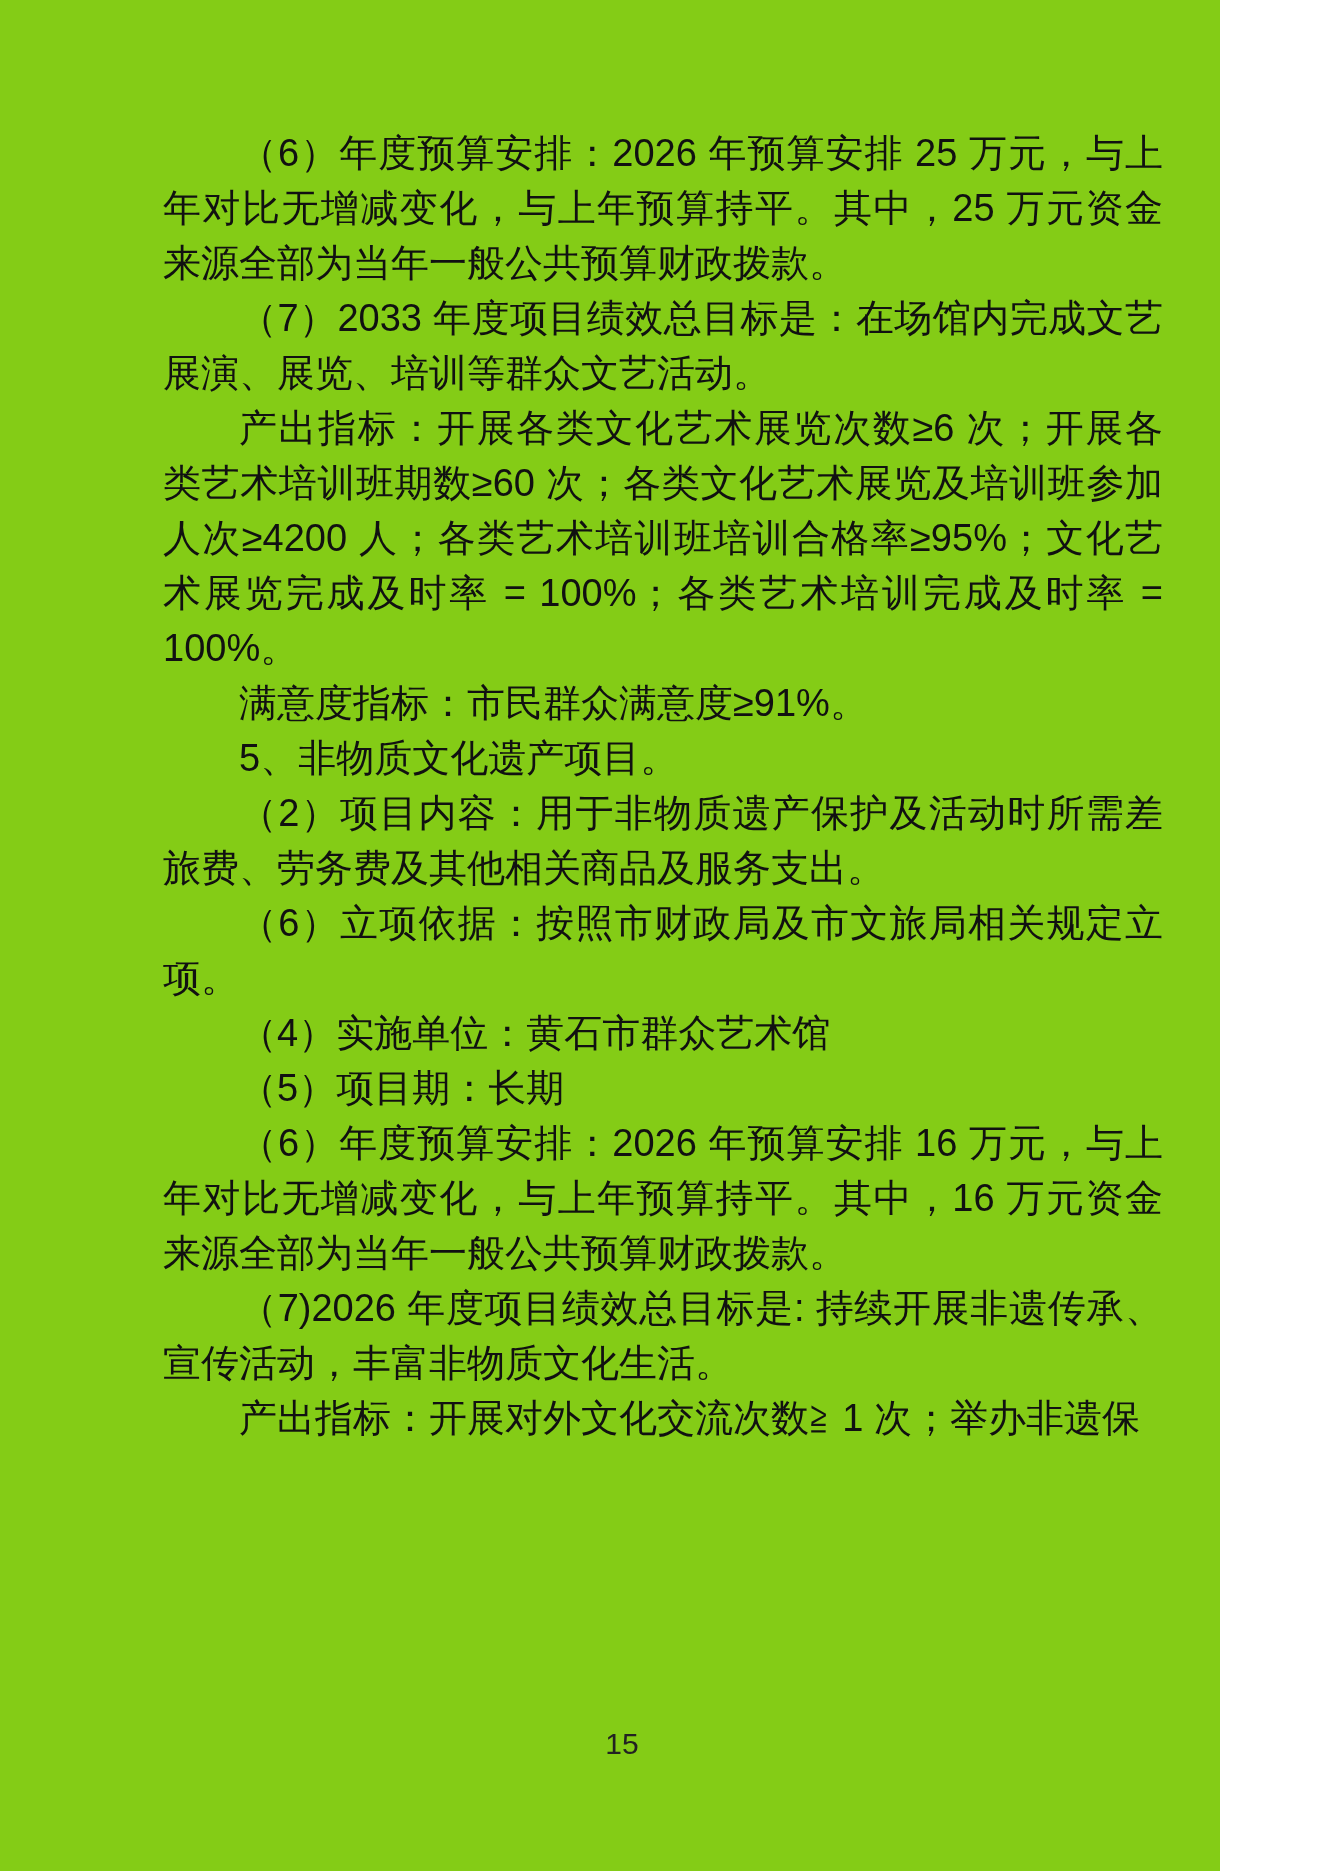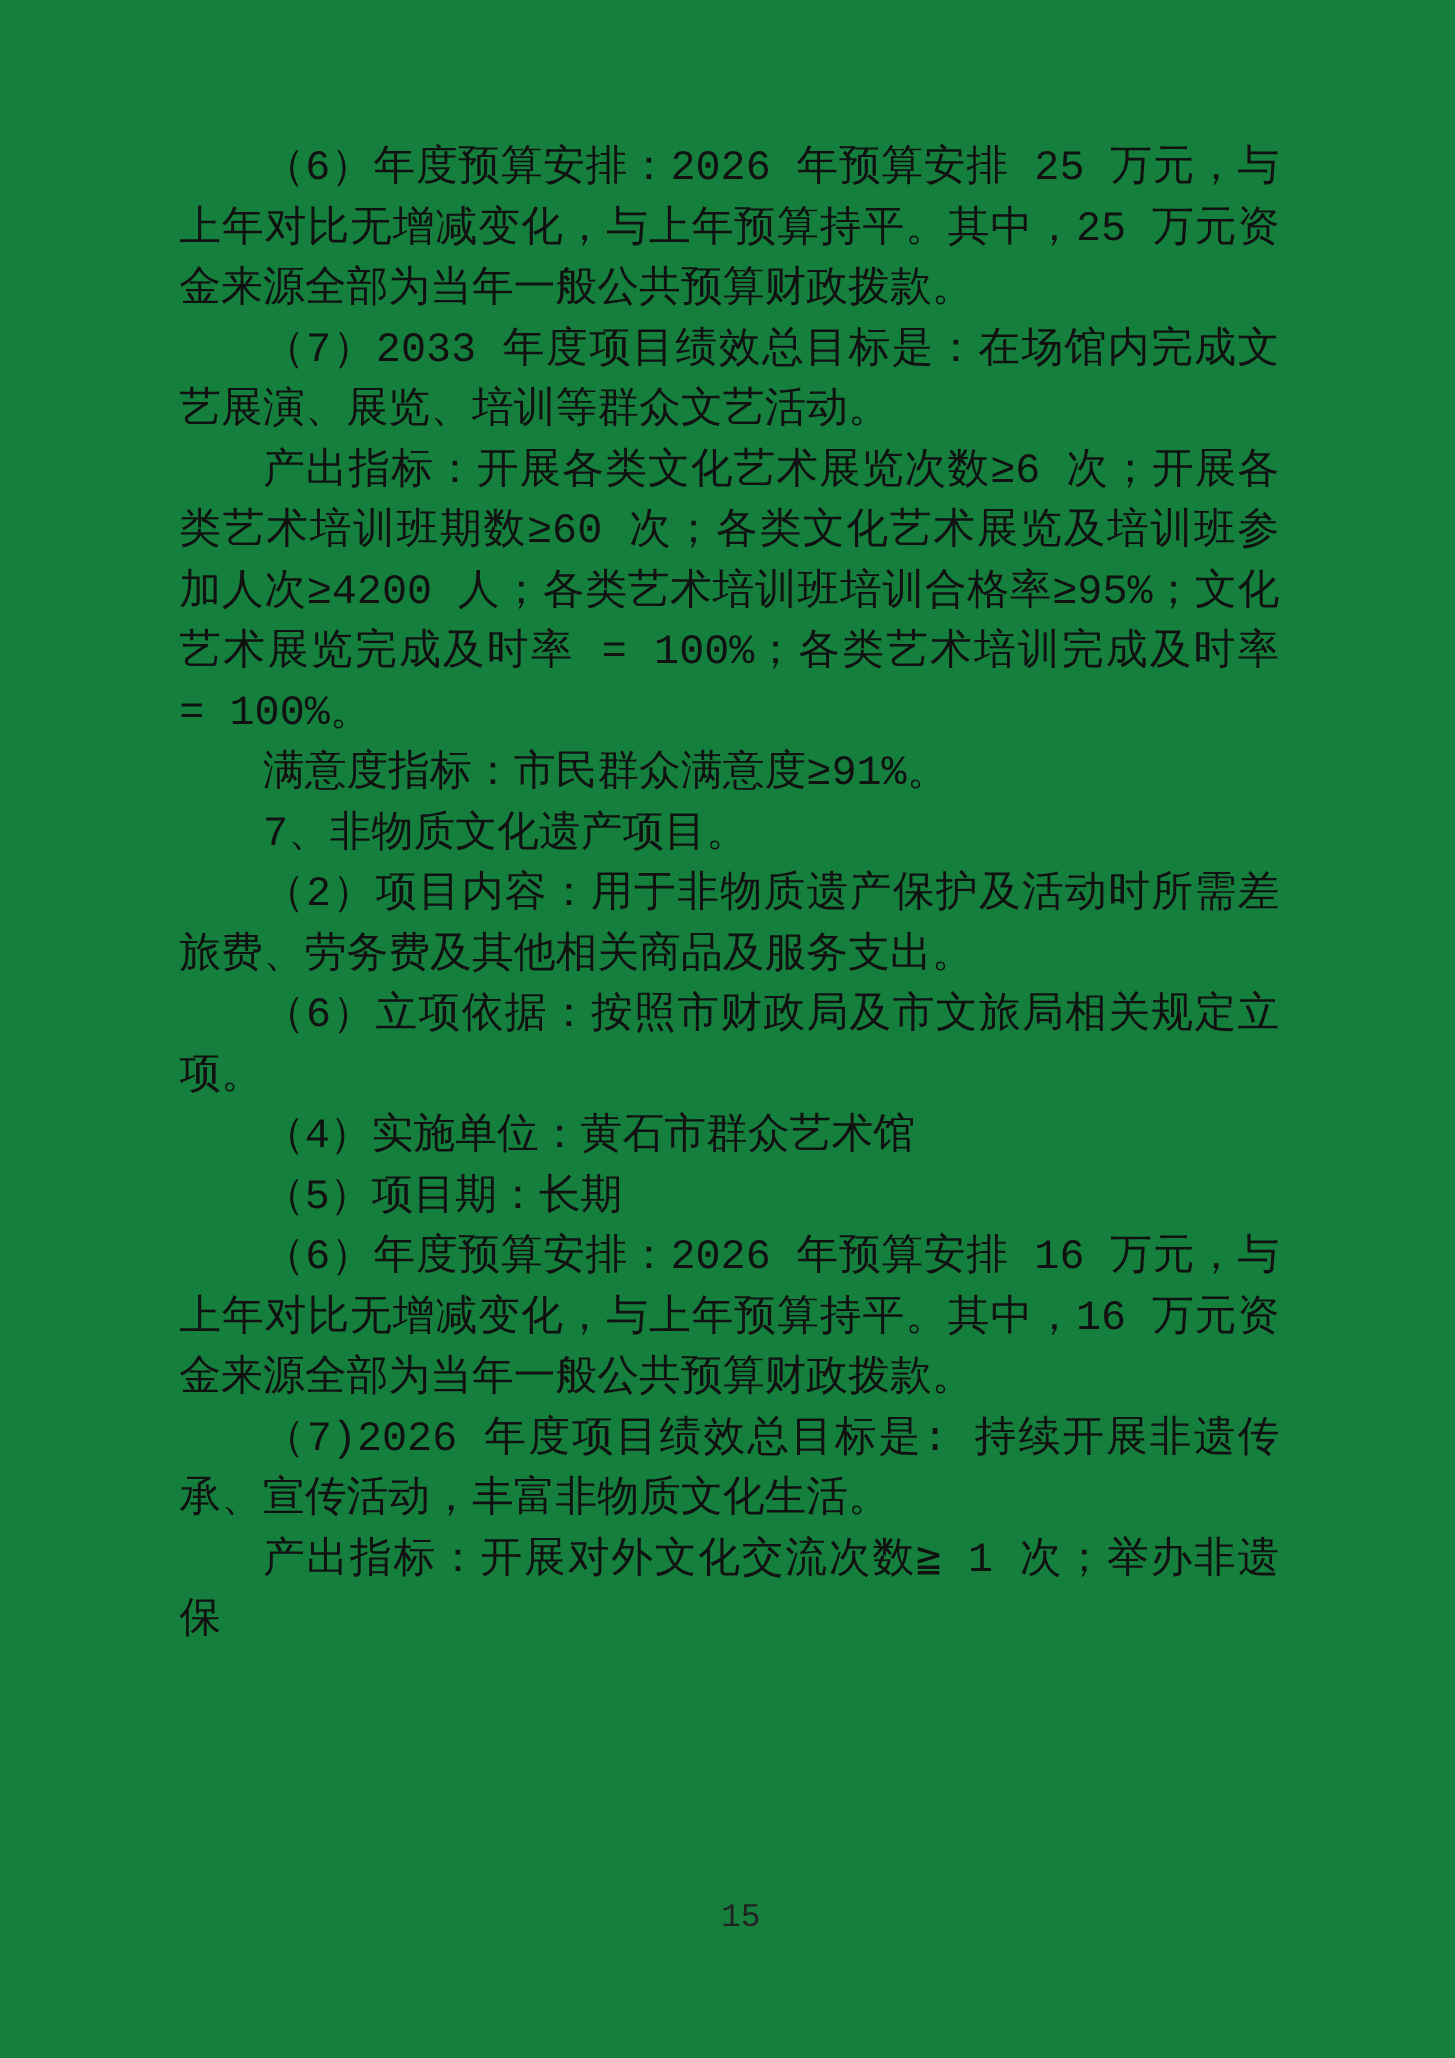--- a/index.html
+++ b/index.html
@@ -2,25 +2,25 @@
 <html><head>
 <meta charset="utf-8">
 <style>
   html, body {
     margin: 0;
     padding: 0;
     background: #ffffff;
   }
   .page {
     position: relative;
-    width: 1323px;
+    width: 1220px;
     height: 1871px;
-    background: #15803d;
+    background: #84cc16;
     overflow: hidden;
-    font-family: Liberation Mono, monospace;
+    font-family: Liberation Sans, sans-serif;
     color: #111111;
   }
   .content {
     position: absolute;
     left: 163px;
     top: 126px;
     width: 1000px;
     height: 1600px;
     overflow: hidden;
     font-size: 38px;
@@ -46,21 +46,21 @@
 </style>
 </head>
 <body>
 
 <div class="page">
   <div class="content">
       <p class="para">（6）年度预算安排：2026 年预算安排 25 万元，与上年对比无增减变化，与上年预算持平。其中，25 万元资金来源全部为当年一般公共预算财政拨款。</p>
       <p class="para">（7）2033 年度项目绩效总目标是：在场馆内完成文艺展演、展览、培训等群众文艺活动。</p>
       <p class="para">产出指标：开展各类文化艺术展览次数≥6 次；开展各类艺术培训班期数≥60 次；各类文化艺术展览及培训班参加人次≥4200 人；各类艺术培训班培训合格率≥95%；文化艺术展览完成及时率 = 100%；各类艺术培训完成及时率 = 100%。</p>
       <p class="para">满意度指标：市民群众满意度≥91%。</p>
-      <p class="para">7、非物质文化遗产项目。</p>
+      <p class="para">5、非物质文化遗产项目。</p>
       <p class="para">（2）项目内容：用于非物质遗产保护及活动时所需差旅费、劳务费及其他相关商品及服务支出。</p>
       <p class="para">（6）立项依据：按照市财政局及市文旅局相关规定立项。</p>
       <p class="para">（4）实施单位：黄石市群众艺术馆</p>
       <p class="para">（5）项目期：长期</p>
       <p class="para">（6）年度预算安排：2026 年预算安排 16 万元，与上年对比无增减变化，与上年预算持平。其中，16 万元资金来源全部为当年一般公共预算财政拨款。</p>
       <p class="para">（7)2026 年度项目绩效总目标是: 持续开展非遗传承、宣传活动，丰富非物质文化生活。</p>
       <p class="para">产出指标：开展对外文化交流次数≧ 1 次；举办非遗保</p>
     </div>
   <div class="page-number">15</div>
 </div>

